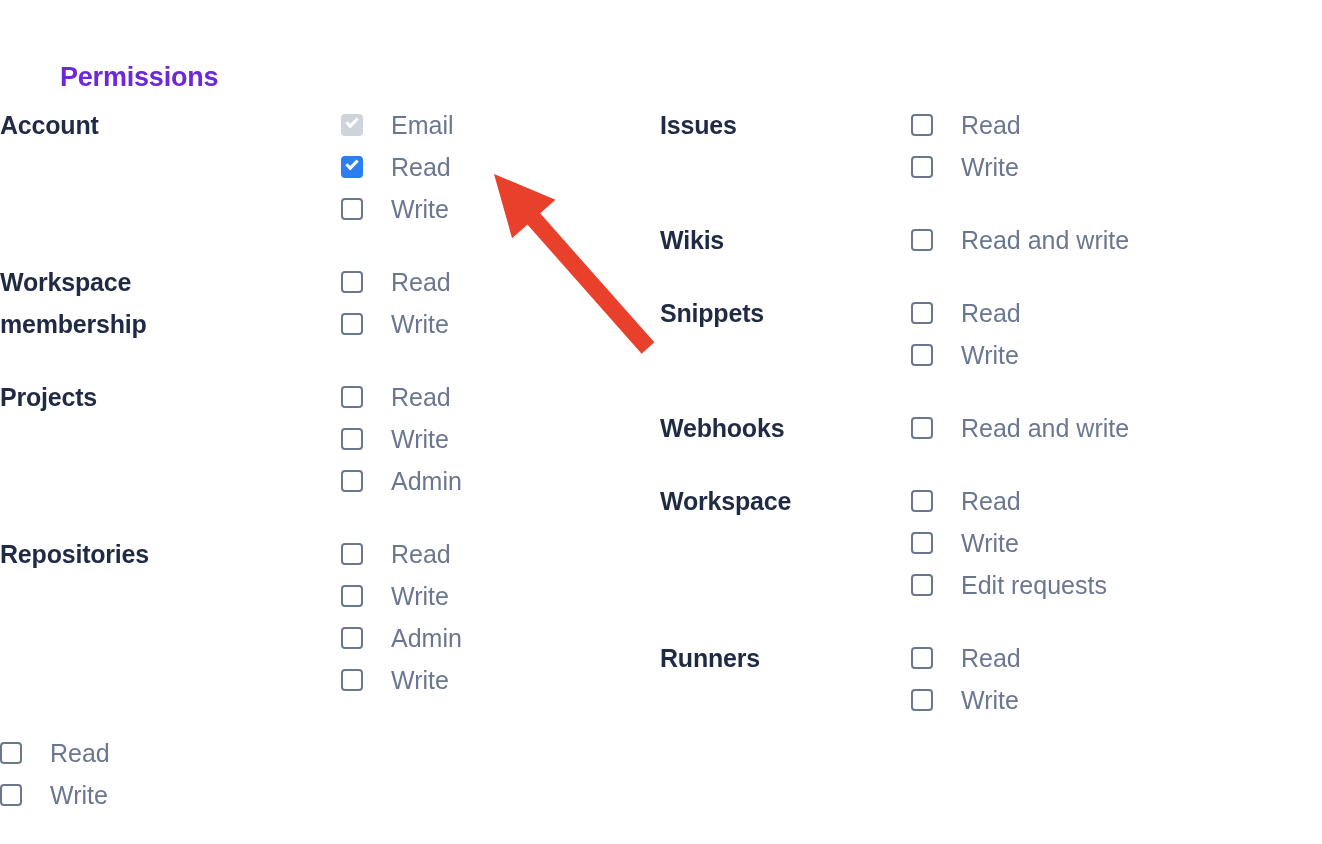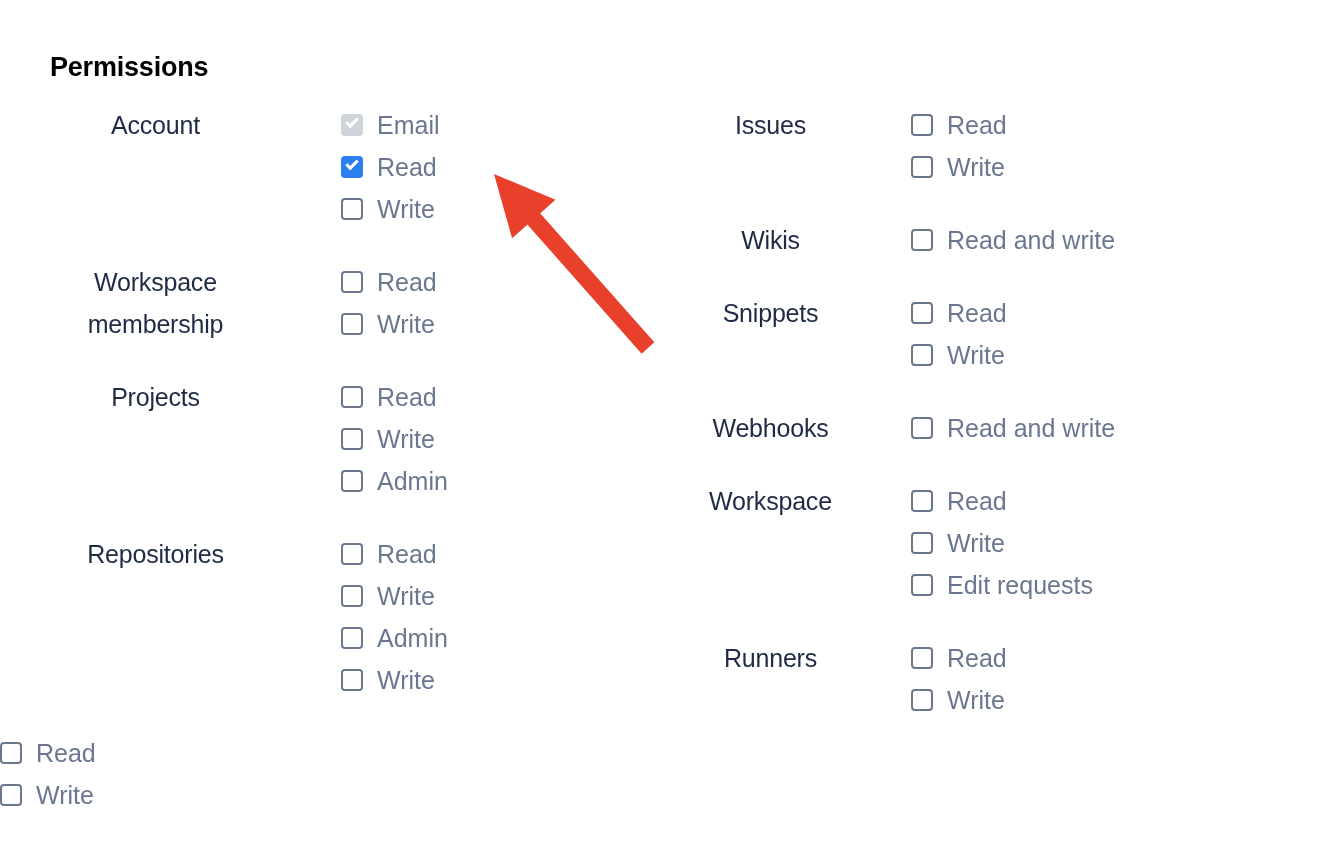--- a/index.html
+++ b/index.html
@@ -17,24 +17,24 @@
     overflow: hidden;
   }
 
   
   .page-title {
     position: absolute;
     left: 50px;
     top: 50px;
     font-size: 27px;
     font-weight: bold;
-    color: #000000;
+    color: #6d28d9;
     letter-spacing: -0.2px;
     line-height: 34px;
-    margin: 0;
+    margin: 10px;
   }
 
   
   .perm-columns {
     position: absolute;
     left: 0;
     top: 104px;
     width: 1322px;
   }
   .perm-col {
@@ -45,23 +45,23 @@
   .perm-col.right { left: 660px; width: 662px; }
 
   .perm-group {
     display: flex;
     align-items: flex-start;
     margin-bottom: 31px;
   }
   .perm-group:last-child { margin-bottom: 0; }
 
   .group-label {
-    text-align: center;
+    text-align: left;
     font-size: 25px;
-    font-weight: normal;
+    font-weight: bold;
     color: #1f2a44;
     line-height: 42px;
     letter-spacing: -0.2px;
     flex: 0 0 auto;
     padding-right: 30px;
     white-space: pre-line;
   }
   .perm-col.left  .group-label { width: 341px; }
   .perm-col.right .group-label { width: 251px; }
 
@@ -105,21 +105,21 @@
     transform: rotate(-45deg);
     display: none;
   }
   .cb.checked .tick,
   .cb.disabled-checked .tick { display: block; }
 
   .opt-label {
     font-size: 25px;
     color: #6b7790;
     line-height: 30px;
-    margin-left: 14px;
+    margin-left: 28px;
     white-space: nowrap;
   }
 
   
   .annot-arrow {
     position: absolute;
     left: 0;
     top: 0;
     width: 1322px;
     height: 844px;

